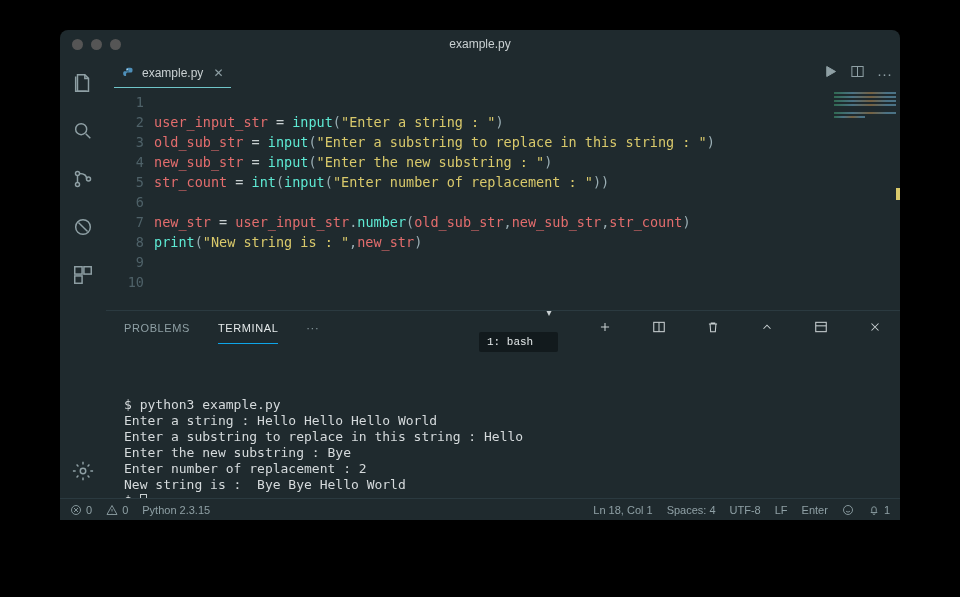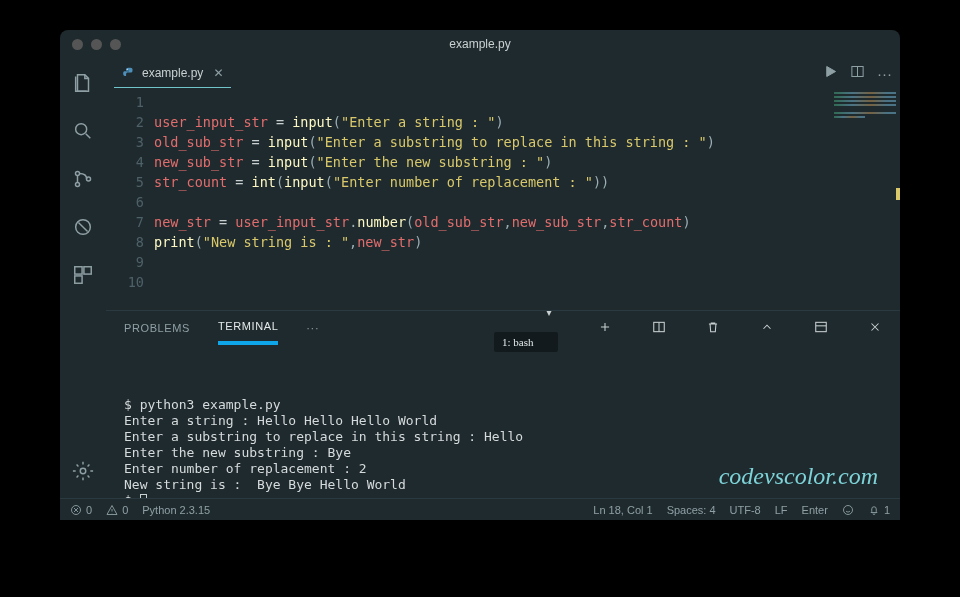--- a/index.html
+++ b/index.html
@@ -97,29 +97,29 @@
     display: flex;
     align-items: center;
     padding: 0 18px;
     font-family: -apple-system, sans-serif;
     font-size: 11px;
     letter-spacing: .6px;
     color: #8fa0a5;
     gap: 28px;
   }
   .panel-tabs .ptab { cursor: pointer; padding: 9px 0; }
-  .panel-tabs .ptab.active { color: #e4e9ea; border-bottom: 4px solid #0ea5e9; }
+  .panel-tabs .ptab.active { color: #e4e9ea; border-bottom: 1px solid #0ea5e9; }
   .panel-tabs .grow { flex: 1; }
   .panel-tabs .sel {
     background: #121a1d;
     color: #e4e9ea;
     border: none;
     font-size: 11px;
     padding: 4px 24px 4px 8px;
-    font-family: Liberation Serif, serif;
+    font-family: Liberation Mono, monospace;
     border-radius: 2px;
     appearance: none;
     position: relative;
     margin-top: 28px;
   }
   .selwrap { position: relative; }
   .selwrap::after { content: "▾"; position: absolute; right: 6px; top: 3px; font-size: 10px; color: #c9d0d2; pointer-events: none; }
   .panel-tabs .picon { color: #c9d0d2; cursor: pointer; }
   .panel-tabs .picon svg { width: 14px; height: 14px; stroke: currentColor; fill: none; stroke-width: 1.8; }
   .terminal {
@@ -153,21 +153,21 @@
     color: #8fa0a5;
     padding: 0 10px;
     gap: 14px;
   }
   .statusbar .grow { flex: 1; }
   .statusbar .item { display: flex; align-items: center; gap: 4px; cursor: pointer; }
   .statusbar svg { width: 12px; height: 12px; stroke: currentColor; fill: none; stroke-width: 1.8; }
   
   .c-var { color: #e36d6d; }
   .c-op { color: #c9d0d2; }
-  .c-fn { color: #fef9c3; }
+  .c-fn { color: #5eead4; }
   .c-str { color: #d9c96b; }
   .c-punc { color: #9bafb5; }
 </style>
 </head>
 <body>
 
 <div class="window">
 
   <div class="titlebar">
     <div class="trafficlights">
@@ -319,21 +319,20 @@
 <span>Enter a substring to replace in this string : Hello</span>
 <span>Enter the new substring : Bye</span>
 <span>Enter number of replacement : 2</span>
 <span>New string is :  Bye Bye Hello World</span>
 <span>$ </span><span class="cursor"></span></div>
       </div>
 
     </div>
   </div>
 
-  <div class="watermark">codevscolor.com</div>
 
   <div class="statusbar">
     <div class="item">
       <svg viewBox="0 0 24 24">
           <circle cx="12" cy="12" r="9"></circle>
           <path d="M8 8l8 8M16 8l-8 8"></path>
         </svg>
       <span>0</span>
     </div>
     <div class="item">

